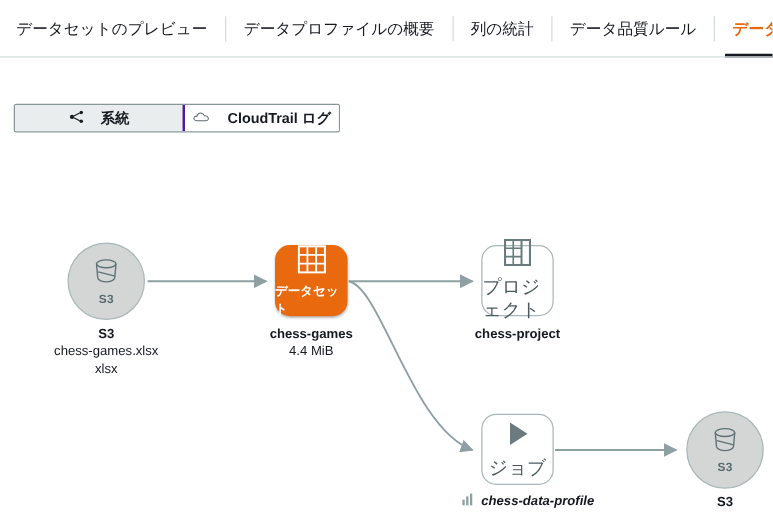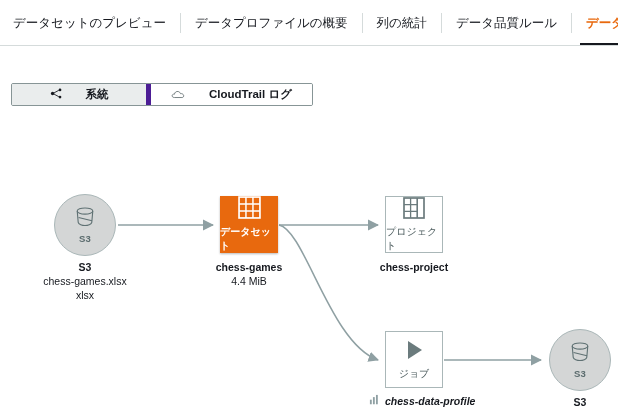--- a/index.html
+++ b/index.html
@@ -43,29 +43,29 @@
 
   
   .segmented {
     position: absolute; left: 11px; top: 83px;
     display: flex; height: 23px;
     border: 1px solid #879596;
     border-radius: 2px;
     overflow: hidden;
   }
   .seg {
-    display: flex; align-items: center; justify-content: center; gap: 23px;
-    padding: 0 20px;
+    display: flex; align-items: center; justify-content: center; gap: 13px;
+    padding: 0 6px;
     font-size: 11.5px; font-weight: bold; color: #16191f;
     background: #ffffff;
     cursor: pointer;
     white-space: nowrap;
   }
   .seg.selected { background: #eaeded; }
-  .seg + .seg { border-left: 5px solid #4c1d95; }
+  .seg + .seg { border-left: 2px solid #4c1d95; }
   .seg-lineage { min-width: 134px; }
   .seg-ct { min-width: 125px; }
 
   
   .canvas { position: absolute; left:0; top: 118px; width: 618px; height: 295px; }
   svg.edges { position:absolute; left:0; top:0; width:618px; height:295px; }
 
   .node { position: absolute; }
 
   .circle-node {
@@ -75,30 +75,31 @@
     gap: 1px;
   }
   .circle-node .glyph-label {
     font-size: 9.5px; font-weight: bold; color: #5a6b6d; letter-spacing: .2px;
   }
 
   .square-node {
     width: 58px; height: 57px;
     display:flex; flex-direction: column; align-items:center; justify-content:center;
     gap: 2px;
+    border-radius: 12px;
   }
   .square-node.orange {
     background: #e8690e;
     box-shadow: 0 1px 2px rgba(0,0,0,.28);
   }
   .square-node.orange .glyph-label { color: #ffffff; font-size: 10px; font-weight: bold; }
   .square-node.plain {
     background: #ffffff; border: 1px solid #aab7b8;
   }
-  .square-node.plain .glyph-label { color: #4b5b5d; font-size: 10px; }
+  .square-node.plain .glyph-label { color: #4b5b5d; font-size: 15px; }
 
   .caption {
     position:absolute; text-align:center;
     font-size: 10.5px; color: #16191f; line-height: 14px;
     white-space: nowrap;
   }
   .caption .t1 { font-weight: bold; display:block; }
   .caption .t2 { display:block; color:#16191f; }
   .caption .t3 { display:block; color:#16191f; }
 

